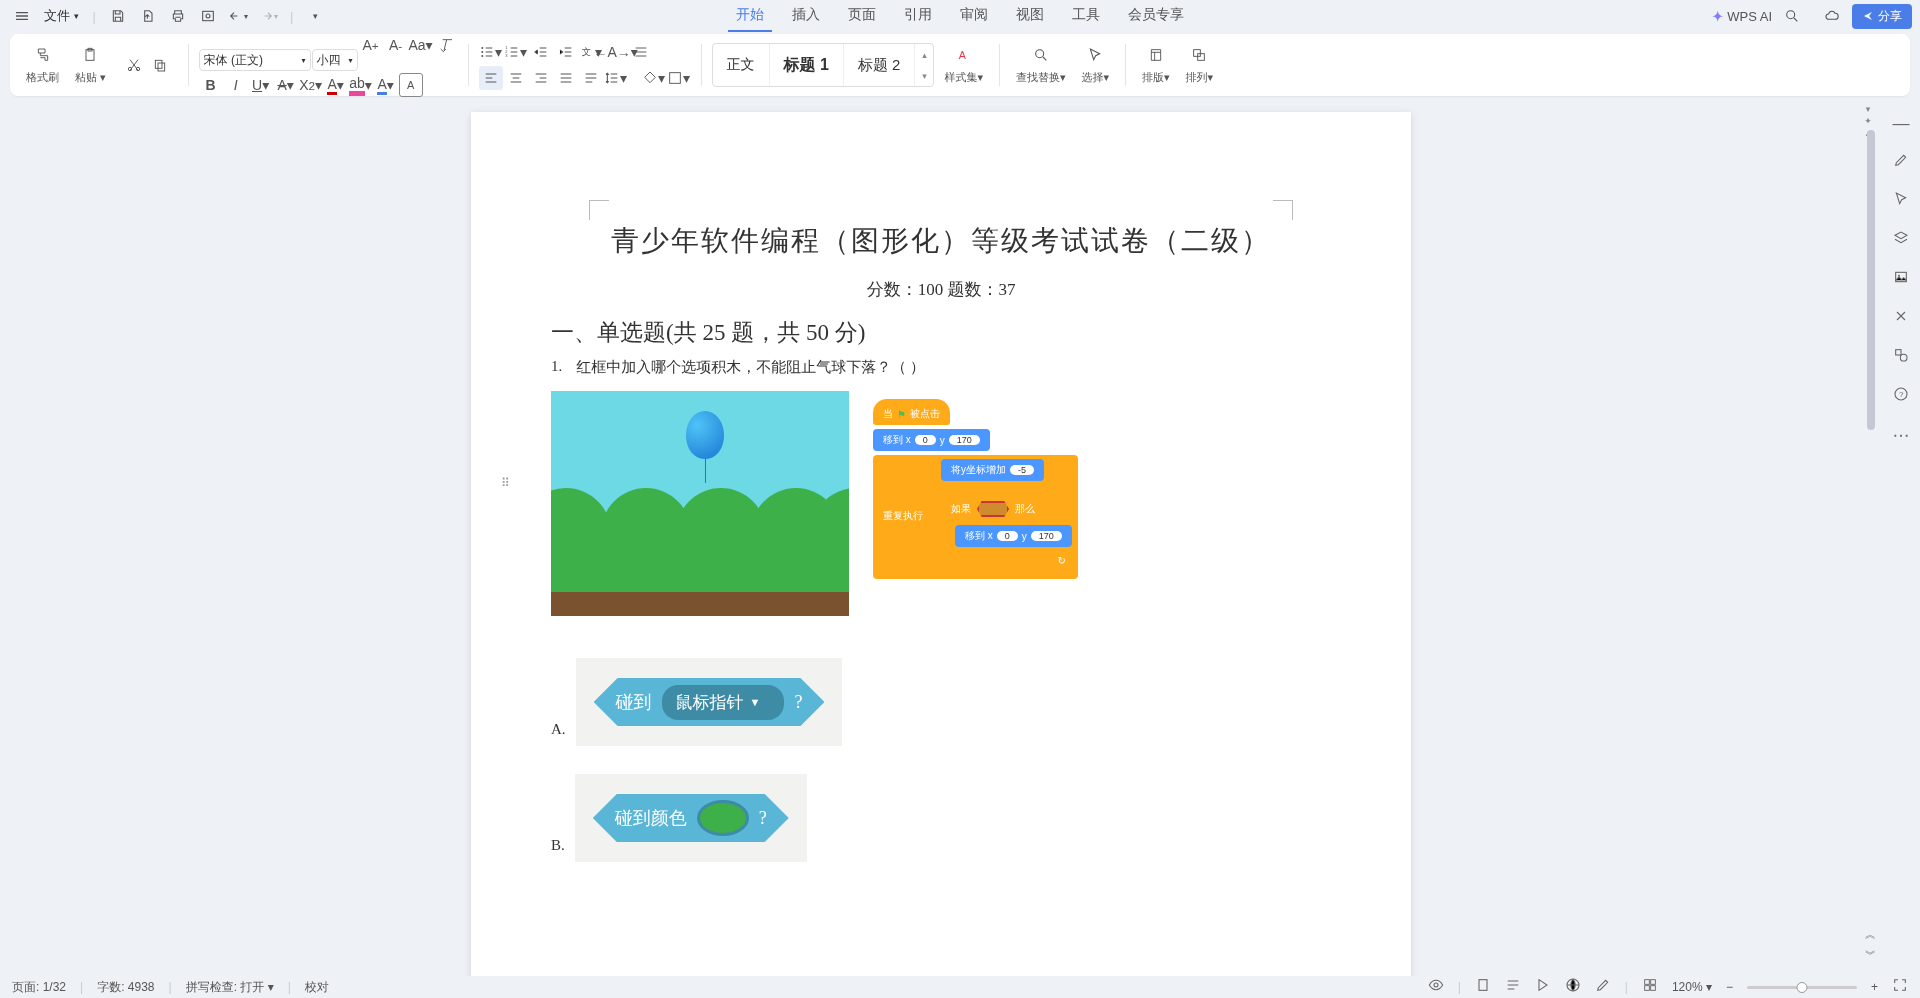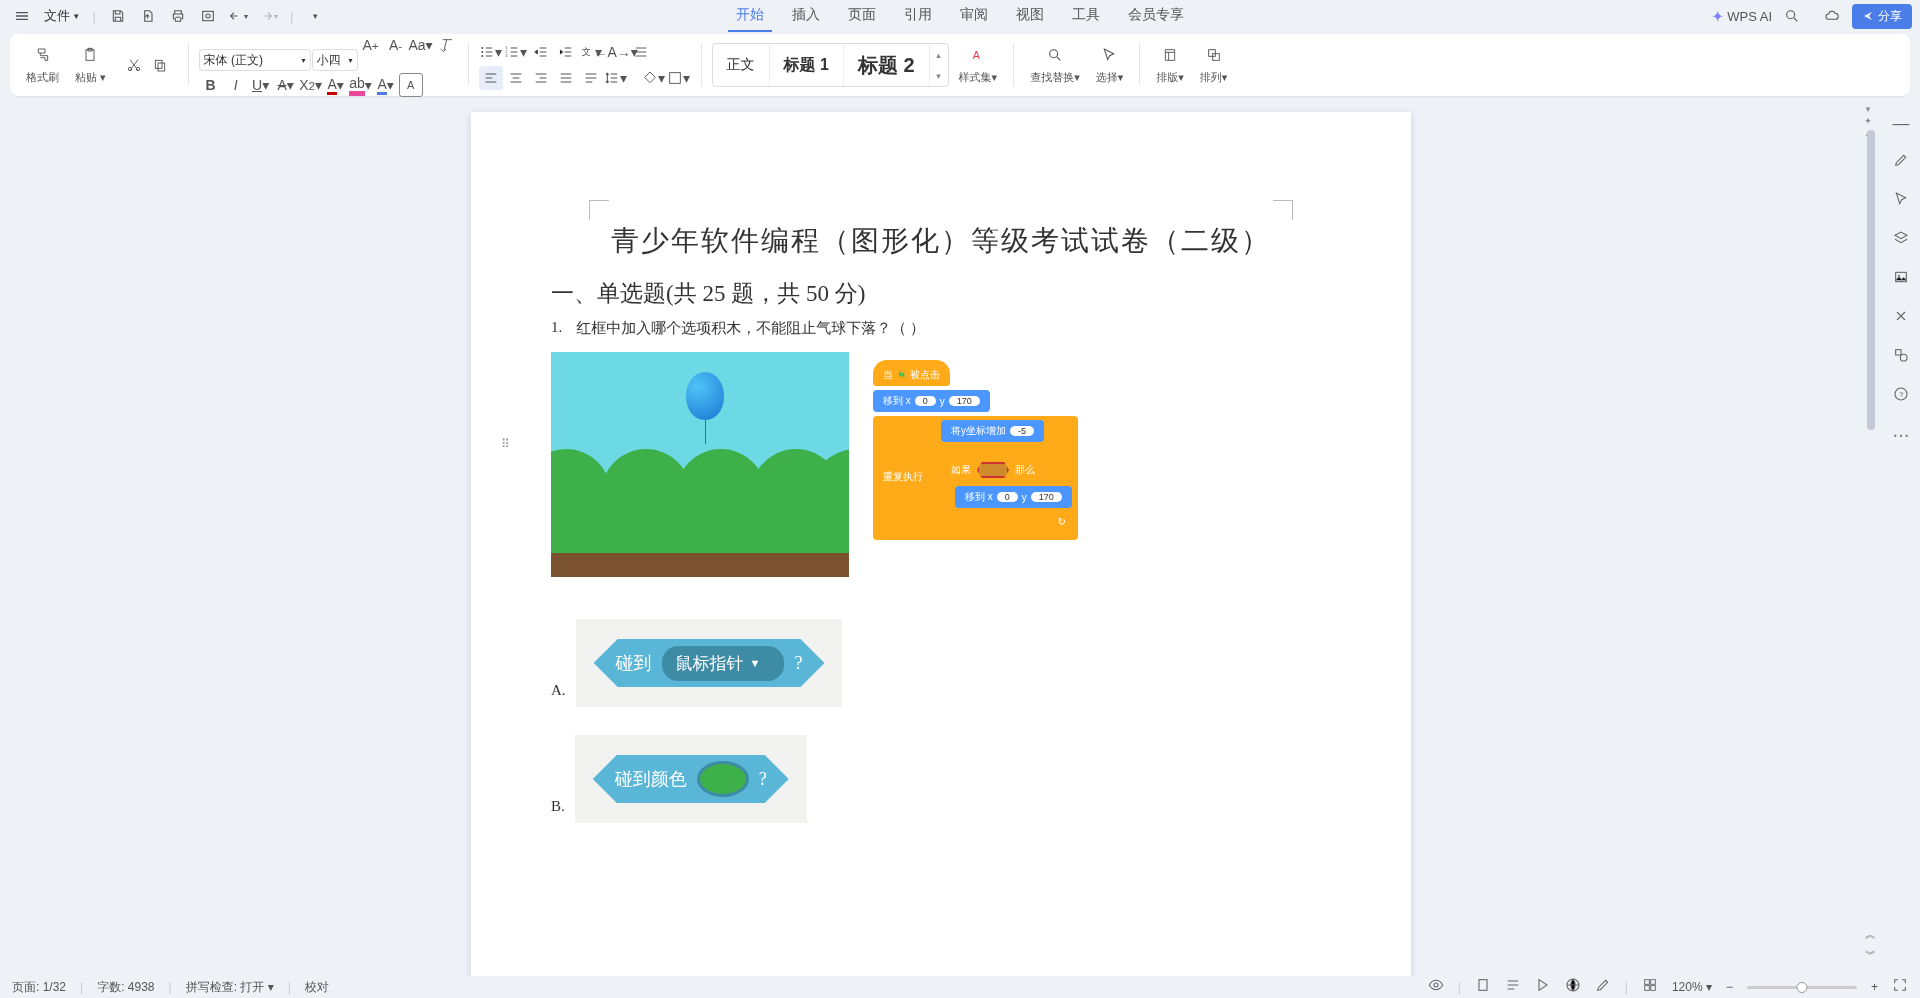--- a/index.html
+++ b/index.html
@@ -322,21 +322,21 @@
           </svg>▾</div>
       <div class="rib-btn"><svg viewBox="0 0 24 24">
             <rect x="4" y="4" width="16" height="16" fill="none" stroke="currentColor" stroke-width="1.4"></rect>
           </svg>▾</div>
     </div>
   </div>
   <div class="rib-divider"></div>
   <div class="style-box">
     <div class="style-item">正文</div>
     <div class="style-item" style="font-weight:bold;font-size:16px">标题 1</div>
-    <div class="style-item" style="font-weight:bold;font-size:20px">标题 2</div>
+    <div class="style-item" style="font-weight:normal;font-size:15px">标题 2</div>
     <div class="style-chev">
         <span>▴</span>
         <span>▾</span>
       </div>
   </div>
   <div class="rib-group">
     <span class="rib-icon" style="color:#e34"><svg viewBox="0 0 24 24">
           <text x="4" y="18" font-size="16" fill="currentColor">A</text>
         </svg></span>
     <span class="rib-label"><span>样式集</span>▾</span>
@@ -369,20 +369,21 @@
         </svg></span>
     <span class="rib-label"><span>排列</span>▾</span>
   </div>
 </div>
 
 <div class="canvas">
   <div class="page">
     <div class="corner tl"></div>
       <div class="corner tr"></div>
     <div class="doc-title">青少年软件编程（图形化）等级考试试卷（二级）</div>
+    <div class="doc-meta">分数：100      题数：37</div>
     <div class="doc-section">一、单选题(共 25 题，共 50 分)</div>
     <div class="doc-q">
       <span>1.</span>
         <span>红框中加入哪个选项积木，不能阻止气球下落？（  ）</span>
     </div>
 
     <div class="q-images">
       <span class="drag-handle">⠿</span>
       <div class="scene">
         <div class="sky"></div>

